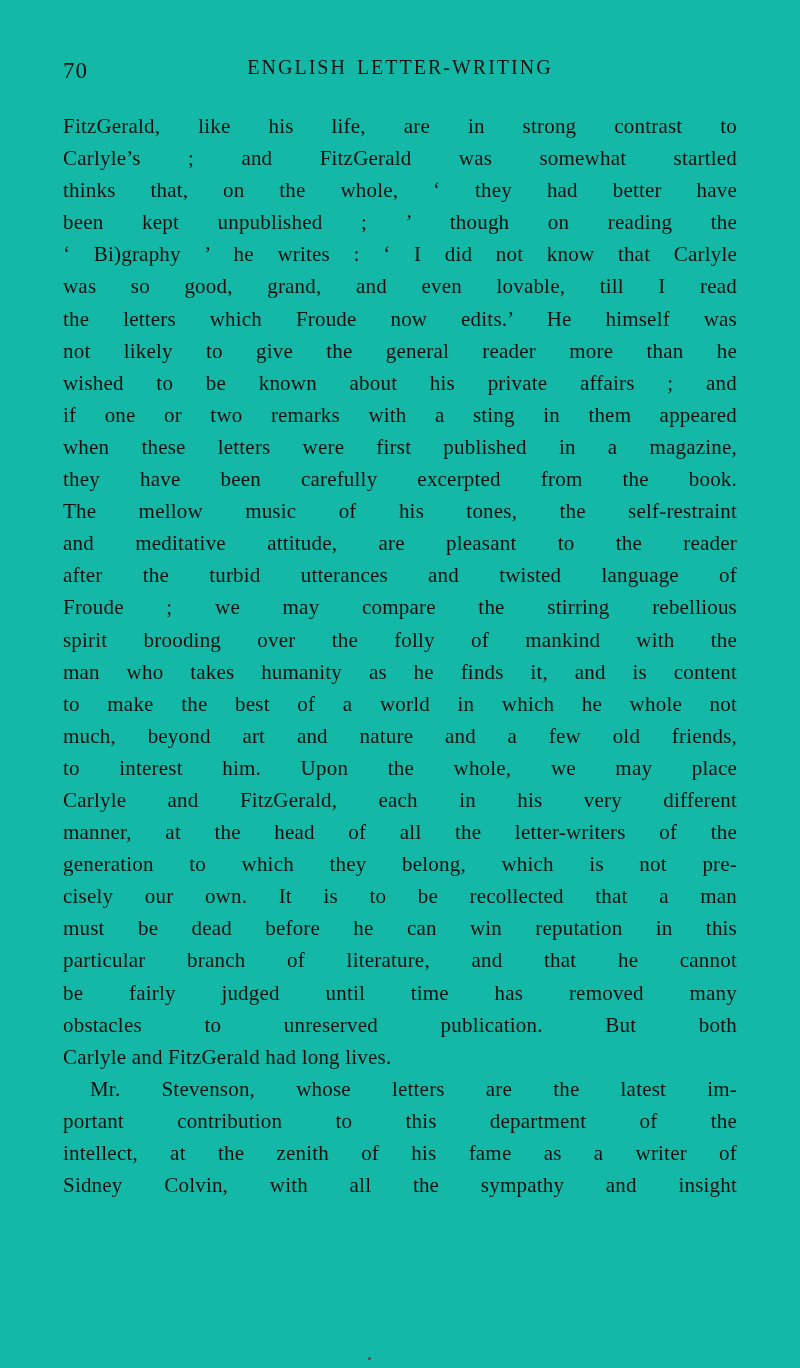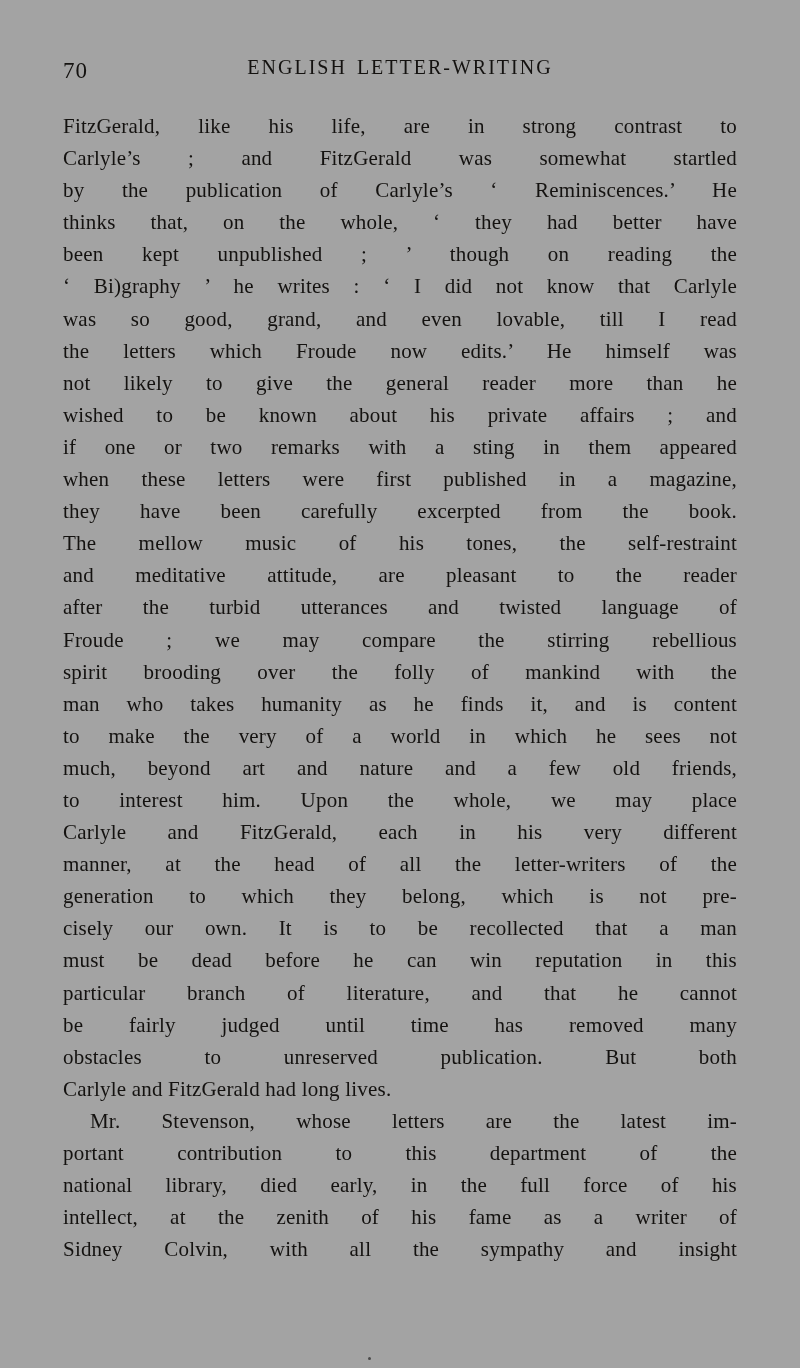--- a/index.html
+++ b/index.html
@@ -4,21 +4,21 @@
 <style>
   html, body {
     margin: 0;
     padding: 0;
     background: #ffffff;
   }
   .page {
     position: relative;
     width: 800px;
     height: 1368px;
-    background: #a3a3a3;
+    background: #14b8a6;
     color: #141210;
     font-family: "Liberation Serif", "DejaVu Serif", serif;
     overflow: hidden;
     box-sizing: border-box;
   }
   .page-header {
     position: absolute;
     top: 56px;
     left: 63px;
     right: 63px;
@@ -82,53 +82,51 @@
 <div class="page">
   <div class="page-header">
     <span class="page-number">70</span>
     <span class="running-title">ENGLISH LETTER-WRITING</span>
   </div>
 
   <div class="page-body">
       <div class="para">
         <div class="line">FitzGerald, like his life, are in strong contrast to</div>
         <div class="line">Carlyle’s ; and FitzGerald was somewhat startled</div>
-        <div class="line">by the publication of Carlyle’s ‘ Reminiscences.’  He</div>
         <div class="line">thinks that, on the whole, ‘ they had better have</div>
         <div class="line">been kept unpublished ; ’  though on reading the</div>
         <div class="line">‘ Bi)graphy ’ he writes : ‘ I did not know that Carlyle</div>
         <div class="line">was so good, grand, and even lovable, till I read</div>
         <div class="line">the letters which Froude now edits.’  He himself was</div>
         <div class="line">not likely to give the general reader more than he</div>
         <div class="line">wished to be known about his private affairs ; and</div>
         <div class="line">if one or two remarks with a sting in them appeared</div>
         <div class="line">when these letters were first published in a magazine,</div>
         <div class="line">they have been carefully excerpted from the book.</div>
         <div class="line">The mellow music of his tones, the self-restraint</div>
         <div class="line">and meditative attitude, are pleasant to the reader</div>
         <div class="line">after the turbid utterances and twisted language of</div>
         <div class="line">Froude ;  we may compare the stirring rebellious</div>
         <div class="line">spirit brooding over the folly of mankind with the</div>
         <div class="line">man who takes humanity as he finds it, and is content</div>
-        <div class="line">to make the very of a world in which he sees not</div>
+        <div class="line">to make the best of a world in which he whole not</div>
         <div class="line">much, beyond art and nature and a few old friends,</div>
         <div class="line">to interest him.  Upon the whole, we may place</div>
         <div class="line">Carlyle and FitzGerald, each in his very different</div>
         <div class="line">manner, at the head of all the letter-writers of the</div>
         <div class="line">generation to which they belong, which is not pre-</div>
         <div class="line">cisely our own.  It is to be recollected that a man</div>
         <div class="line">must be dead before he can win reputation in this</div>
         <div class="line">particular branch of literature, and that he cannot</div>
         <div class="line">be fairly judged until time has removed many</div>
         <div class="line">obstacles to unreserved publication.  But both</div>
         <div class="line noj">Carlyle and FitzGerald had long lives.</div>
       </div>
       <div class="para">
         <div class="line indent">Mr. Stevenson, whose letters are the latest im-</div>
         <div class="line">portant contribution to this department of the</div>
-        <div class="line">national library, died early, in the full force of his</div>
         <div class="line">intellect, at the zenith of his fame as a writer of</div>
         <div class="line">Sidney Colvin, with all the sympathy and insight</div>
       </div>
     </div>
 
   <div class="ink-speck" style="left: 368px; top: 1357px;"></div>
 </div>
 
 </body></html>

